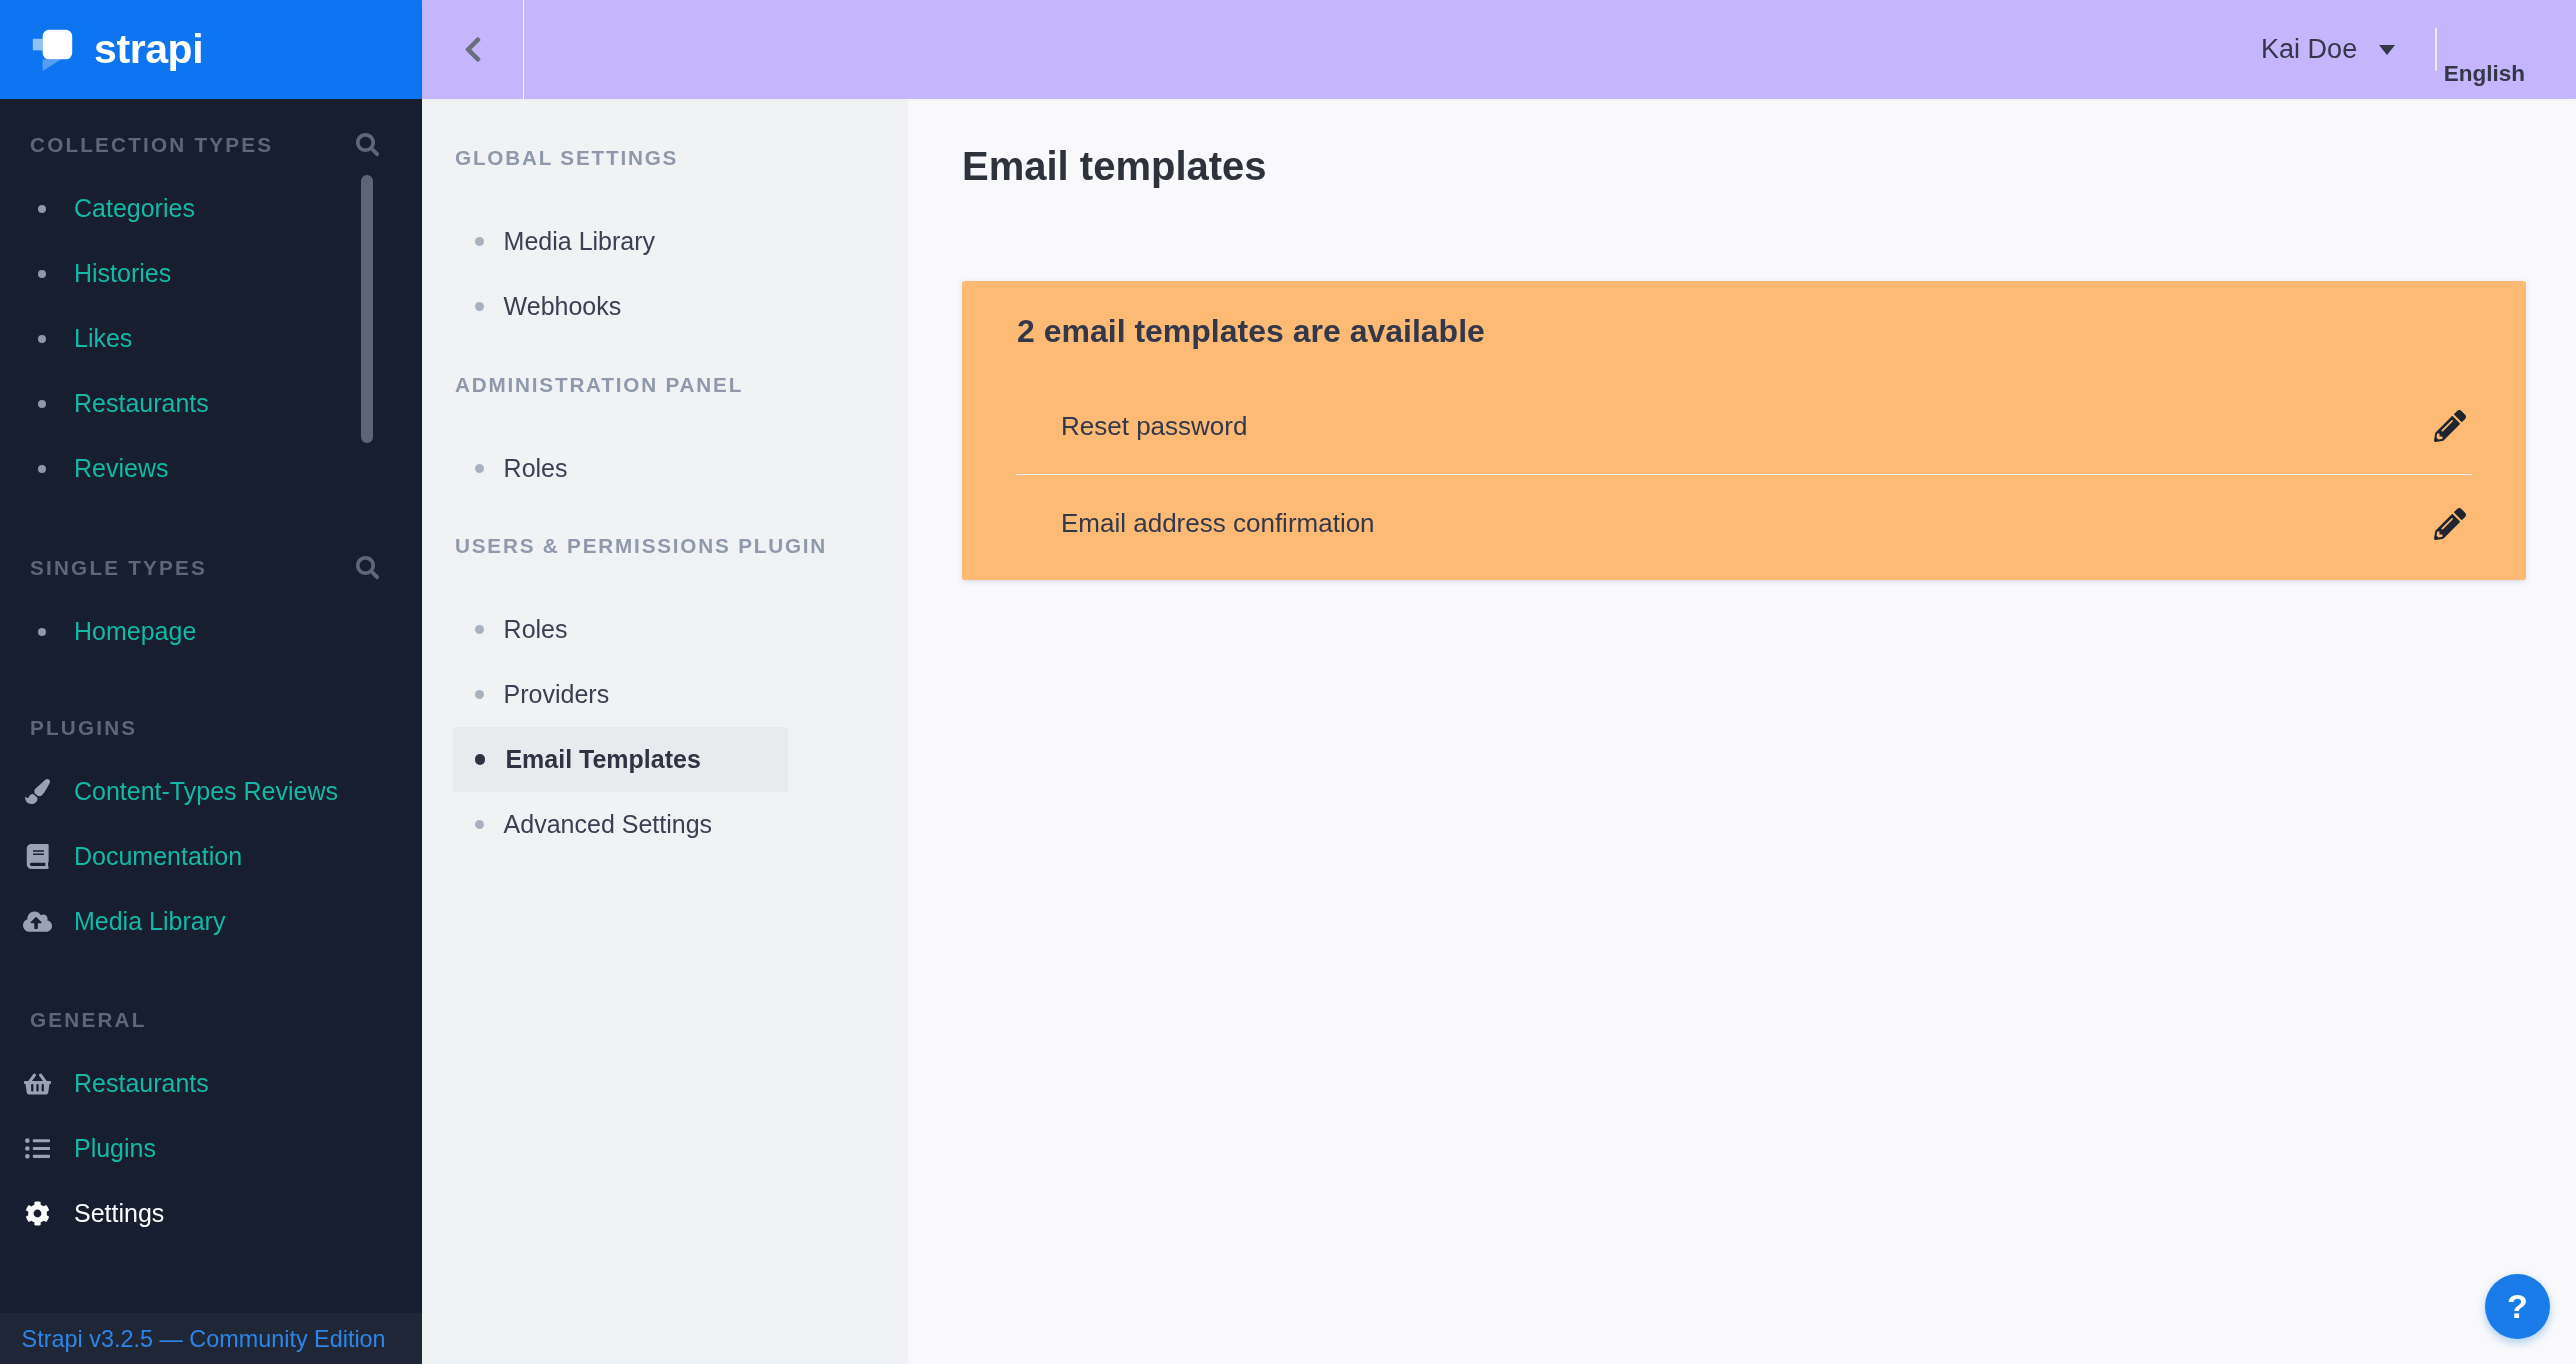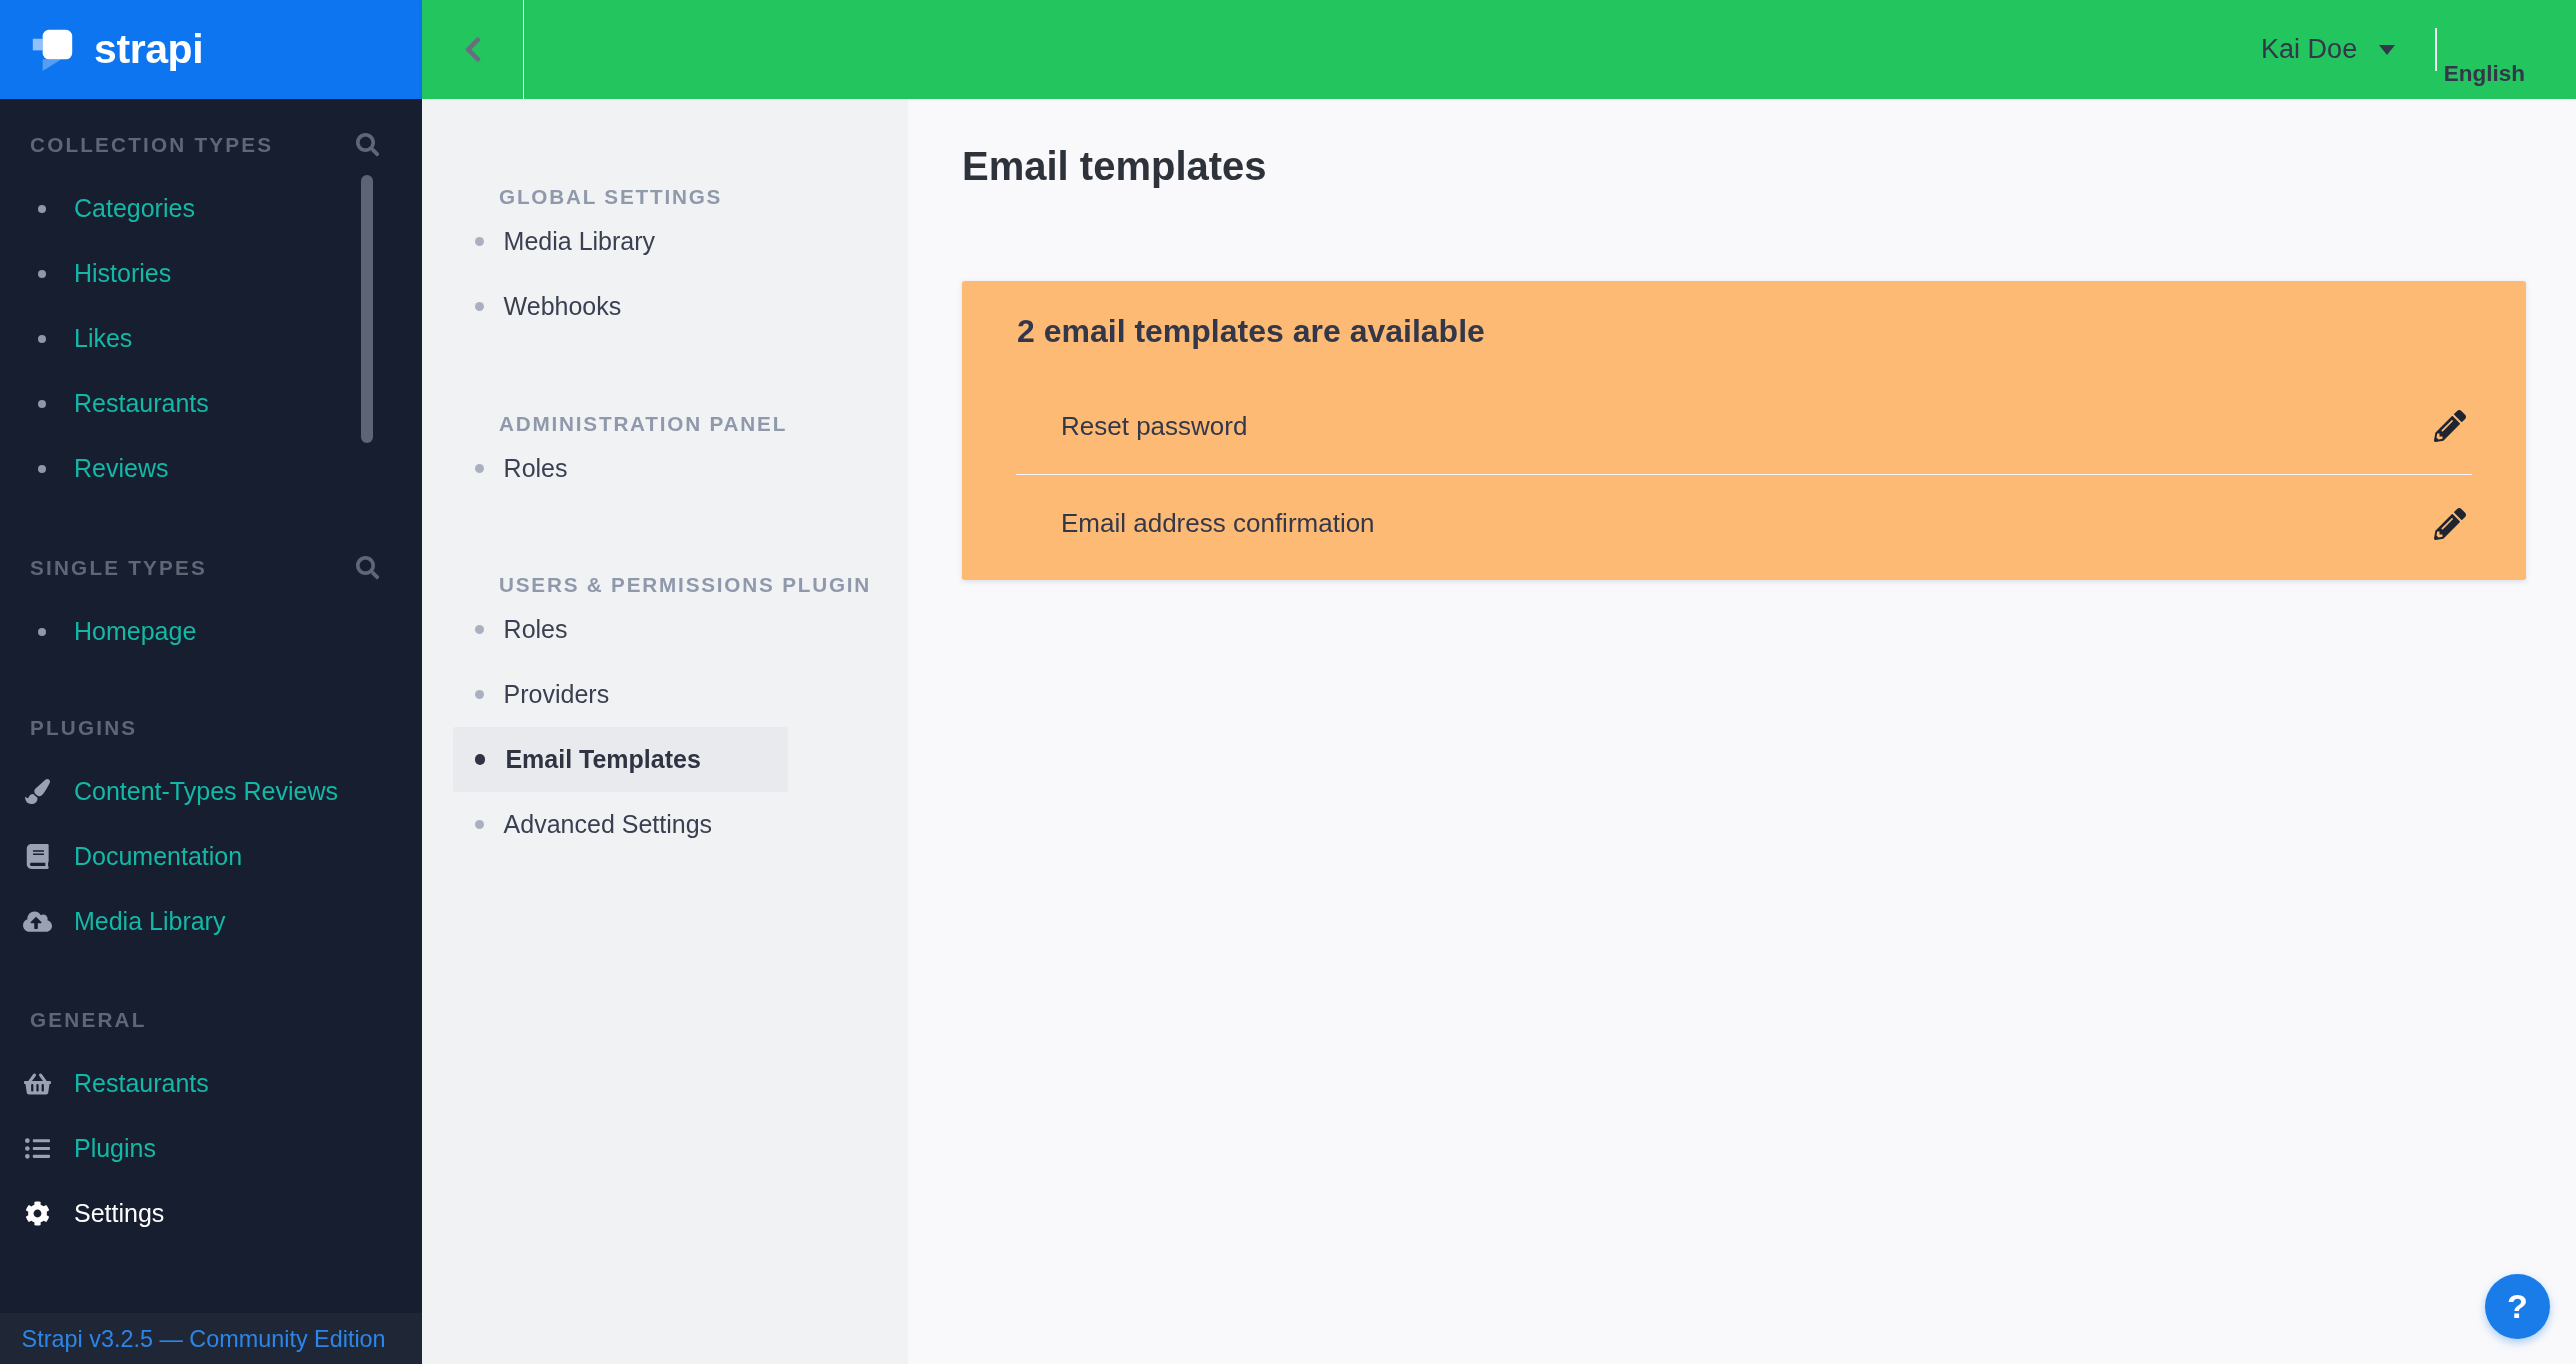--- a/index.html
+++ b/index.html
@@ -73,21 +73,21 @@
     display: flex; align-items: center; padding-left: 21.6px;
     box-sizing: border-box;
   }
   .sidebar-footer a-like, .footer-link {
     color: #2c86e9; font-size: 23.4px; cursor: pointer; text-decoration: none;
   }
 
   
   .topbar {
     position: absolute; left: 422px; top: 0; right: 0; height: 99px;
-    background: #22c55e; z-index: 3;
+    background: #c4b5fd; z-index: 3;
     box-shadow: 0 0.9px 3.6px rgba(14, 22, 34, 0.05);
     display: flex; align-items: center;
   }
   .back-btn {
     width: 101px; height: 99px; flex: none;
     border-right: 1.8px solid #f1f2f4;
     display: flex; align-items: center; justify-content: center;
     cursor: pointer;
   }
   .back-btn svg { width: 18px; height: 29px; color: #696e7c; }
@@ -116,25 +116,24 @@
   
   .settings-sidebar {
     position: absolute; left: 422px; top: 99px; bottom: 0;
     width: 486px; background: #f1f2f4;
     padding-top: 47px; box-sizing: border-box;
     z-index: 1;
   }
   .s-section.sec-2 { margin-top: 34px; }
   .s-section.sec-3 { margin-top: 33px; }
   .s-header {
-    height: 63px; display: flex; align-items: flex-end;
+    height: 63px; display: flex; align-items: flex-start;
     padding-left: 33px;
     font-size: 20.7px; font-weight: bold; letter-spacing: 1.8px;
     color: #8f99ab;
-    margin-left: 44px;
   }
   .s-item {
     height: 65px; margin-left: 31px; width: 335px;
     display: flex; align-items: center; padding-left: 21.6px;
     box-sizing: border-box;
     font-size: 25px; color: #3a4051; border-radius: 2.7px;
     cursor: pointer;
   }
   .s-item .bullet {
     width: 9px; height: 9px; border-radius: 50%;

